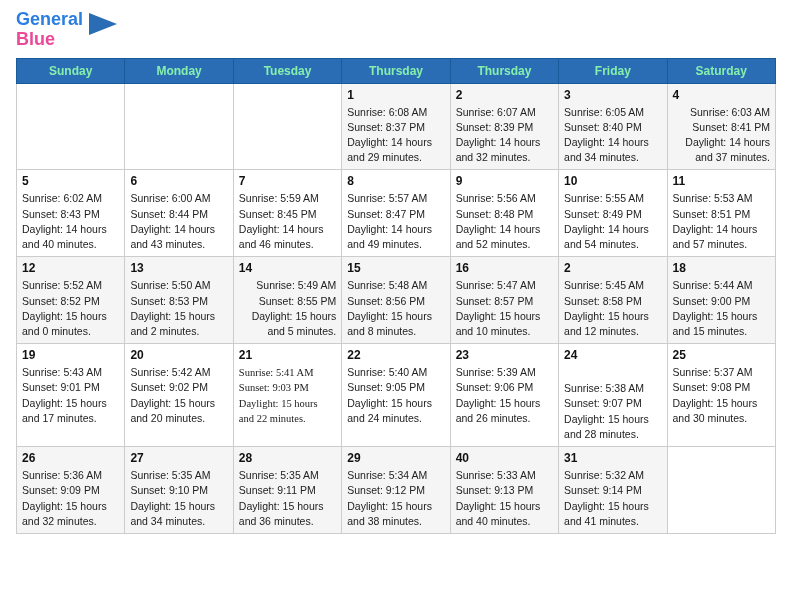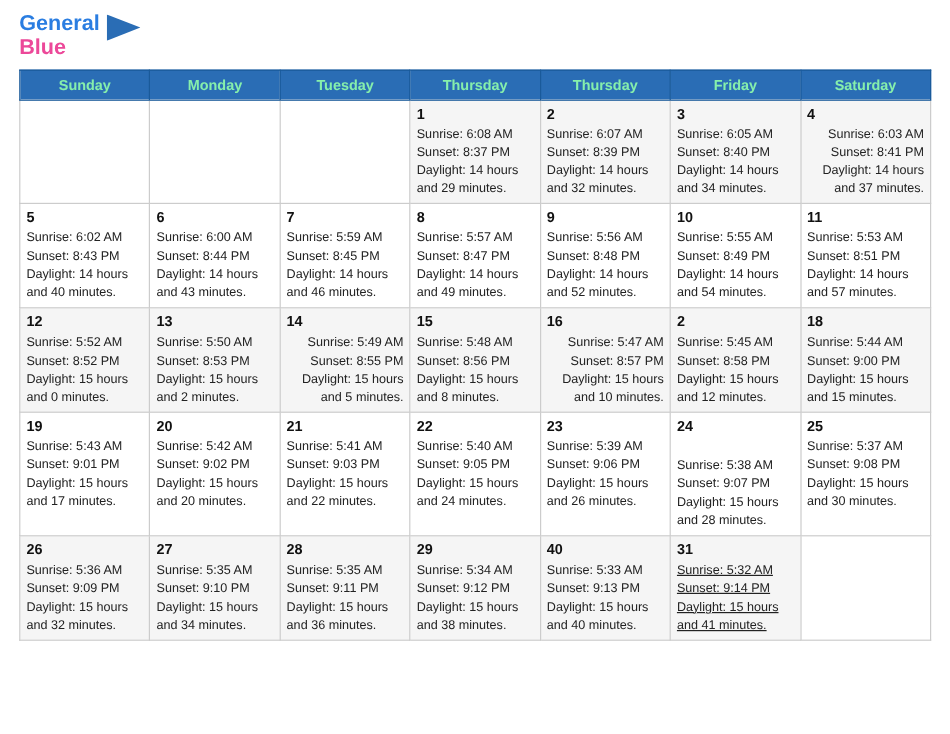--- a/index.html
+++ b/index.html
@@ -232,21 +232,21 @@
           </td>
           <td>
             <div class="day-num">15</div>
             <div class="day-info" style="white-space: pre-line;">Sunrise: 5:48 AM
 Sunset: 8:56 PM
 Daylight: 15 hours
 and 8 minutes.</div>
           </td>
           <td>
             <div class="day-num">16</div>
-            <div class="day-info" style="white-space: pre-line; text-align: right;">Sunrise: 5:47 AM
+            <div class="day-info" style="white-space: pre-line;">Sunrise: 5:47 AM
 Sunset: 8:57 PM
 Daylight: 15 hours
 and 10 minutes.</div>
           </td>
           <td>
             <div class="day-num">2</div>
             <div class="day-info" style="white-space: pre-line;">Sunrise: 5:45 AM
 Sunset: 8:58 PM
 Daylight: 15 hours
 and 12 minutes.</div>
@@ -269,21 +269,21 @@
           </td>
           <td>
             <div class="day-num">20</div>
             <div class="day-info" style="white-space: pre-line;">Sunrise: 5:42 AM
 Sunset: 9:02 PM
 Daylight: 15 hours
 and 20 minutes.</div>
           </td>
           <td>
             <div class="day-num">21</div>
-            <div class="day-info" style="white-space: pre-line;">Sunrise: 5:41 AM
+            <div class="day-info" style="white-space: pre-line; font-family: Liberation Serif, serif;">Sunrise: 5:41 AM
 Sunset: 9:03 PM
 Daylight: 15 hours
 and 22 minutes.</div>
           </td>
           <td>
             <div class="day-num">22</div>
             <div class="day-info" style="white-space: pre-line;">Sunrise: 5:40 AM
 Sunset: 9:05 PM
 Daylight: 15 hours
 and 24 minutes.</div>
@@ -341,21 +341,21 @@
           </td>
           <td>
             <div class="day-num">40</div>
             <div class="day-info" style="white-space: pre-line;">Sunrise: 5:33 AM
 Sunset: 9:13 PM
 Daylight: 15 hours
 and 40 minutes.</div>
           </td>
           <td>
             <div class="day-num">31</div>
-            <div class="day-info" style="white-space: pre-line; text-decoration: underline;">Sunrise: 5:32 AM
+            <div class="day-info" style="white-space: pre-line;">Sunrise: 5:32 AM
 Sunset: 9:14 PM
 Daylight: 15 hours
 and 41 minutes.</div>
           </td>
           <td class="empty-cell"></td>
         </tr>
       </tbody>
   </table>
 </div>
 

